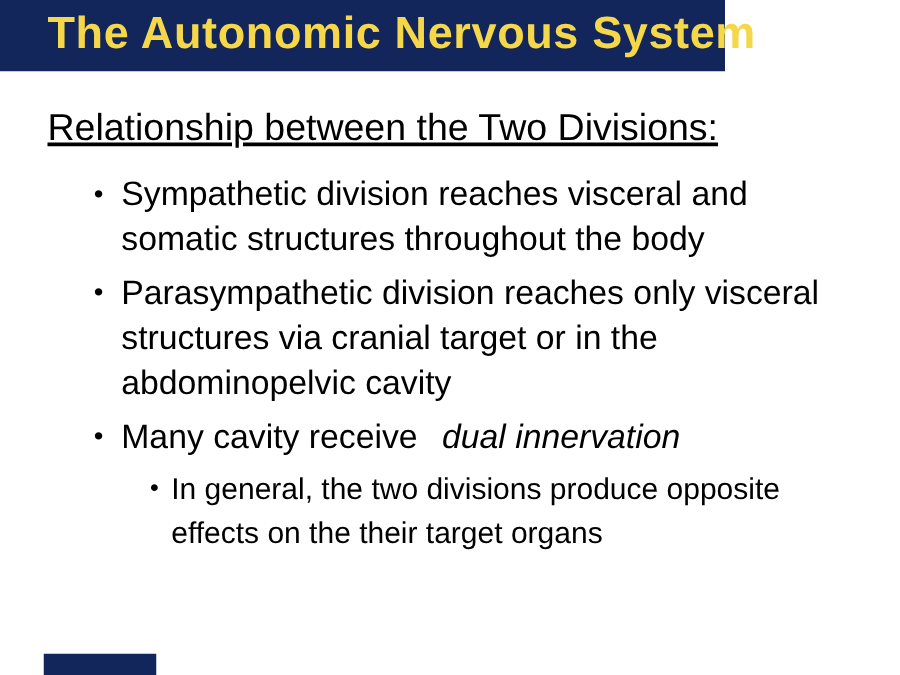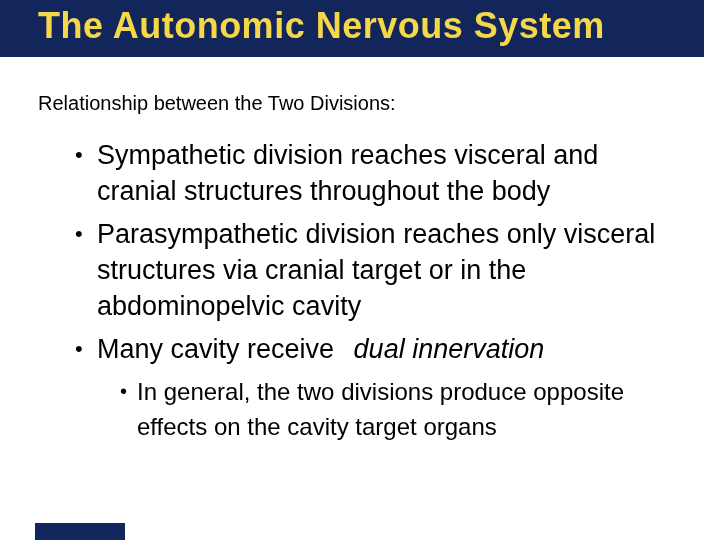--- a/index.html
+++ b/index.html
@@ -5,43 +5,44 @@
   html,body{margin:0;padding:0;}
   body{
     width:720px;height:540px;overflow:hidden;
     background:#ffffff;
     font-family:"Liberation Sans","DejaVu Sans",sans-serif;
   }
   .slide{position:relative;width:720px;height:540px;background:#ffffff;}
 
   
   .title-bar{
-    position:absolute;top:0;left:0;width:704px;height:57px;
+    position:absolute;top:0;left:0;width:580px;height:57px;
     background:#13265C;
     display:flex;align-items:center;
     padding-left:38px;box-sizing:border-box;
   }
   .slide-title{
     color:#F5D74A;
     font-size:36px;font-weight:bold;
     letter-spacing:0.5px;
     white-space:nowrap;
     padding-bottom:6px;
   }
 
   
   .content{
     position:absolute;top:57px;left:0;width:720px;
     padding:0 20px 0 38px;box-sizing:border-box;
     color:#000000;
   }
   .heading{
-    font-size:20px;line-height:40px;
+    font-size:30px;line-height:40px;
     margin-top:26px;margin-bottom:14px;
     white-space:nowrap;
+    text-decoration:underline;
   }
   .bullet-l1{
     display:flex;align-items:flex-start;
     font-size:27px;line-height:36px;
     margin-bottom:7px;
   }
   .bullet-l1 .marker{
     flex:none;width:22px;margin-left:37px;
     font-size:22px;line-height:36px;
   }
@@ -75,35 +76,35 @@
   <div class="title-bar">
     <span class="slide-title">The Autonomic Nervous System</span>
   </div>
 
   <div class="content">
 
     <div class="heading">Relationship between the Two Divisions:</div>
 
     <div class="bullet-l1">
       <span class="marker">•</span>
-      <span class="text">Sympathetic division reaches visceral and cranial structures throughout the body</span>
+      <span class="text">Sympathetic division reaches visceral and somatic structures throughout the body</span>
     </div>
 
     <div class="bullet-l1">
       <span class="marker">•</span>
       <span class="text">Parasympathetic division reaches only visceral structures via cranial target or in the abdominopelvic cavity</span>
     </div>
 
     <div class="bullet-l1">
       <span class="marker">•</span>
       <span class="text"><span>Many cavity receive </span><span class="italic">dual innervation</span></span>
     </div>
 
     <div class="bullet-l2">
       <span class="marker">•</span>
-      <span class="text">In general, the two divisions produce opposite effects on the cavity target organs</span>
+      <span class="text">In general, the two divisions produce opposite effects on the their target organs</span>
     </div>
 
   </div>
 
   <div class="partial-box"></div>
 
 </div>
 
 </body></html>

